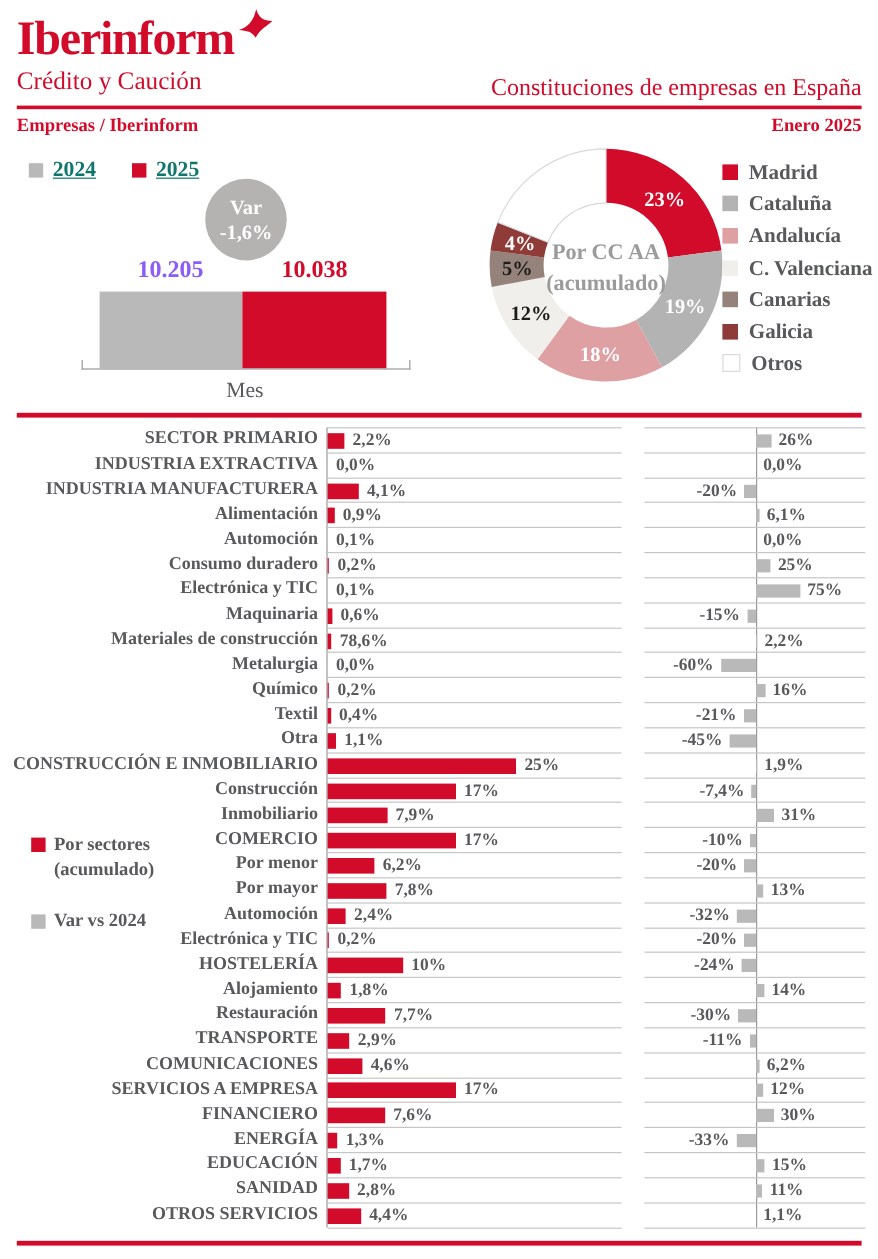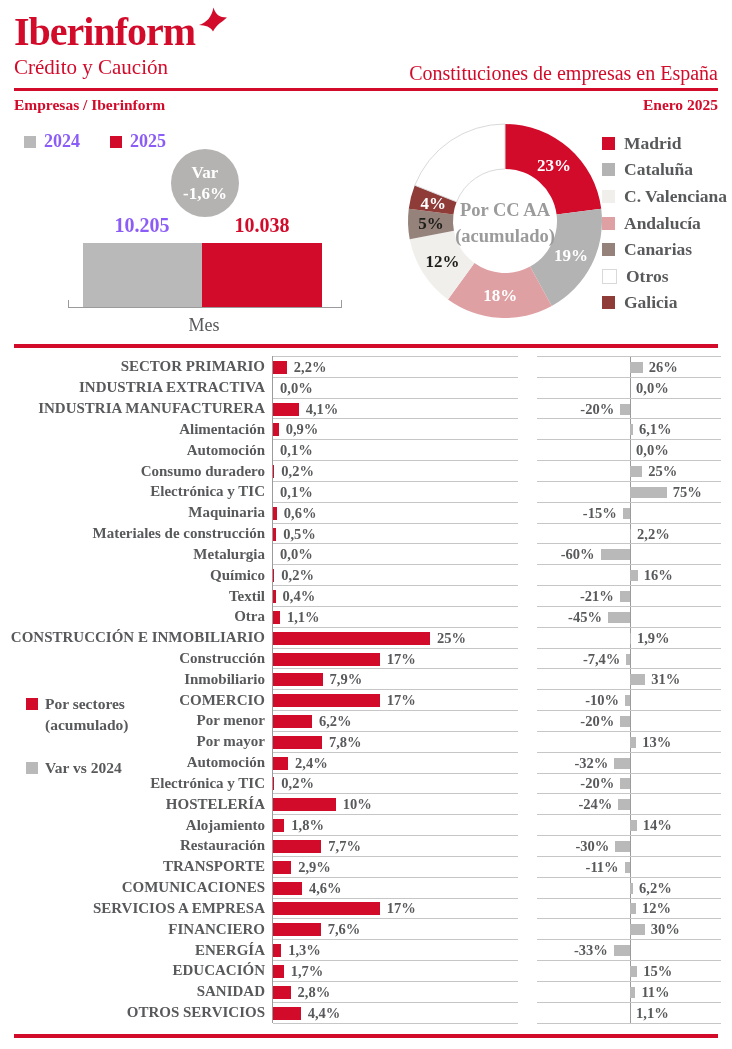--- a/index.html
+++ b/index.html
@@ -8,21 +8,21 @@
   .abs{position:absolute;}
   
   .brand{font-size:40px;font-weight:bold;color:#d20b2b;letter-spacing:-1px;line-height:1;}
   .brand-sub{font-size:21px;color:#d20b2b;margin-top:3px;letter-spacing:0px;}
   .title{font-size:20px;font-weight:normal;color:#d20b2b;}
   .rule-red{background:#d20b2b;}
   .band-label{font-size:15.5px;font-weight:bold;color:#d20b2b;}
   
   .legend-row{display:flex;align-items:center;gap:8px;}
   .sq{display:inline-block;}
-  .legend-text{font-size:18px;font-weight:bold;color:#8b5cf6;}
+  .legend-text{font-size:18px;font-weight:bold;color:#0f766e;text-decoration:underline;}
   .var-circle{width:68px;height:68px;border-radius:50%;background:#b5b3b1;color:#fff;
               display:flex;flex-direction:column;align-items:center;justify-content:center;
               font-size:17px;font-weight:bold;line-height:1.25;}
   .big-val{font-size:20px;font-weight:bold;text-align:center;width:120px;}
   .gray-text{color:#8b5cf6;}
   .red-text{color:#d20b2b;}
   .bracket{border-left:1px solid #9b9b9b;border-right:1px solid #9b9b9b;border-bottom:1.5px solid #9b9b9b;}
   .mes{font-size:18px;font-weight:normal;text-align:center;color:#58595b;}
   
   .dlegend-item{display:flex;align-items:center;gap:9px;height:26.6px;}
@@ -110,38 +110,38 @@
   <div class="abs" style="left:602px;top:130px;" id="donut-legend">
       <div class="dlegend-item">
         <span class="sq" style="width: 13px; height: 13px; background: rgb(210, 11, 43);"></span>
         <span class="dlegend-text">Madrid</span>
       </div>
       <div class="dlegend-item">
         <span class="sq" style="width: 13px; height: 13px; background: rgb(179, 179, 179);"></span>
         <span class="dlegend-text">Cataluña</span>
       </div>
       <div class="dlegend-item">
+        <span class="sq" style="width: 13px; height: 13px; background: rgb(223, 160, 164);"></span>
+        <span class="dlegend-text">Andalucía</span>
+      </div>
+      <div class="dlegend-item">
         <span class="sq" style="width: 13px; height: 13px; background: rgb(240, 239, 236);"></span>
         <span class="dlegend-text">C. Valenciana</span>
       </div>
       <div class="dlegend-item">
-        <span class="sq" style="width: 13px; height: 13px; background: rgb(223, 160, 164);"></span>
-        <span class="dlegend-text">Andalucía</span>
-      </div>
-      <div class="dlegend-item">
         <span class="sq" style="width: 13px; height: 13px; background: rgb(149, 131, 123);"></span>
         <span class="dlegend-text">Canarias</span>
       </div>
       <div class="dlegend-item">
+        <span class="sq" style="width: 13px; height: 13px; background: rgb(143, 59, 56);"></span>
+        <span class="dlegend-text">Galicia</span>
+      </div>
+      <div class="dlegend-item">
         <span class="sq" style="width: 13px; height: 13px; background: rgb(255, 255, 255); border: 1px solid rgb(217, 217, 217);"></span>
         <span class="dlegend-text">Otros</span>
-      </div>
-      <div class="dlegend-item">
-        <span class="sq" style="width: 13px; height: 13px; background: rgb(143, 59, 56);"></span>
-        <span class="dlegend-text">Galicia</span>
       </div>
     </div>
 
   <div class="abs rule-red" style="left:14px;top:344px;width:704px;height:4px;"></div>
 
   <div class="rows" id="rows">
     <div class="vaxis" style="left:272px;"></div>
     <div class="vaxis" style="left:630px;"></div>
     <div class="hclose" style="left:273px;width:245px;"></div>
     <div class="hclose" style="left:537px;width:184px;"></div>
@@ -238,21 +238,21 @@
         <div class="rneg">
           <span class="val">-15%</span>
           <div class="rbar" style="width: 7.35px;"></div>
         </div>
         <div class="rpos"></div>
       </div>
       <div class="srow">
         <div class="lbl">Materiales de construcción</div>
         <div class="lcell">
           <div class="lbar" style="width: 3.14px;"></div>
-          <span class="val">0,5%</span>
+          <span class="val">78,6%</span>
         </div>
         <div class="rneg"></div>
         <div class="rpos">
           <div class="rbar" style="width: 1.078px;"></div>
           <span class="val">2,2%</span>
         </div>
       </div>
       <div class="srow">
         <div class="lbl">Metalurgia</div>
         <div class="lcell">

